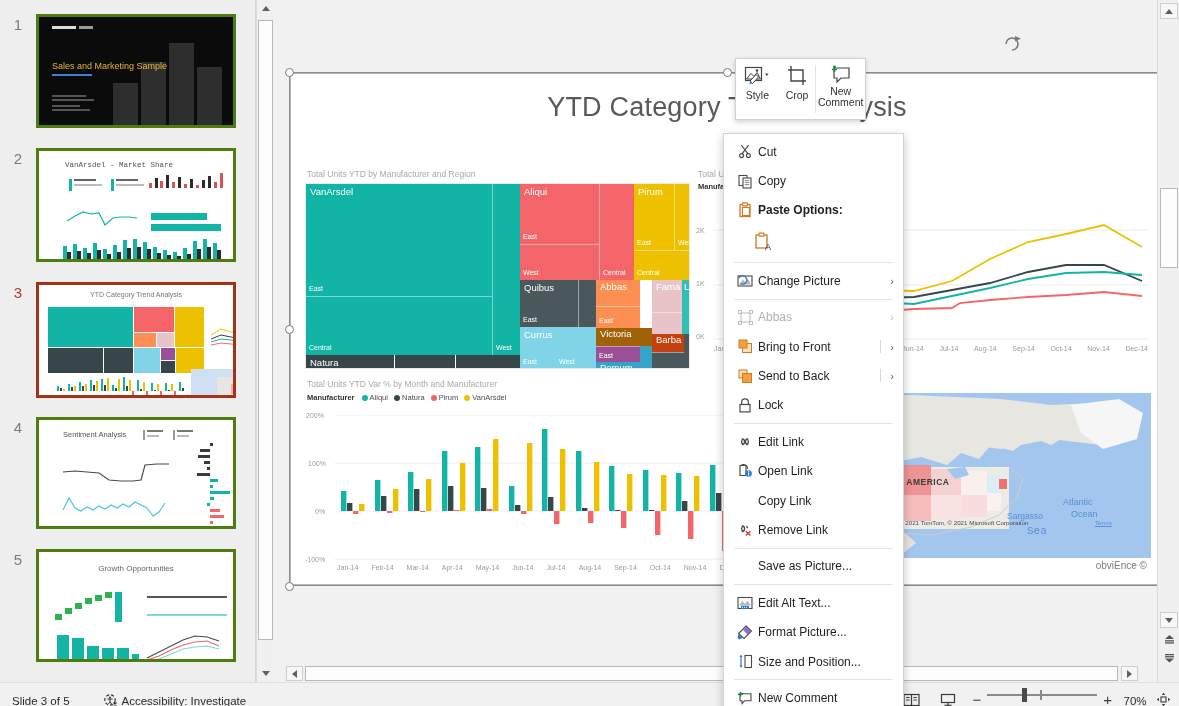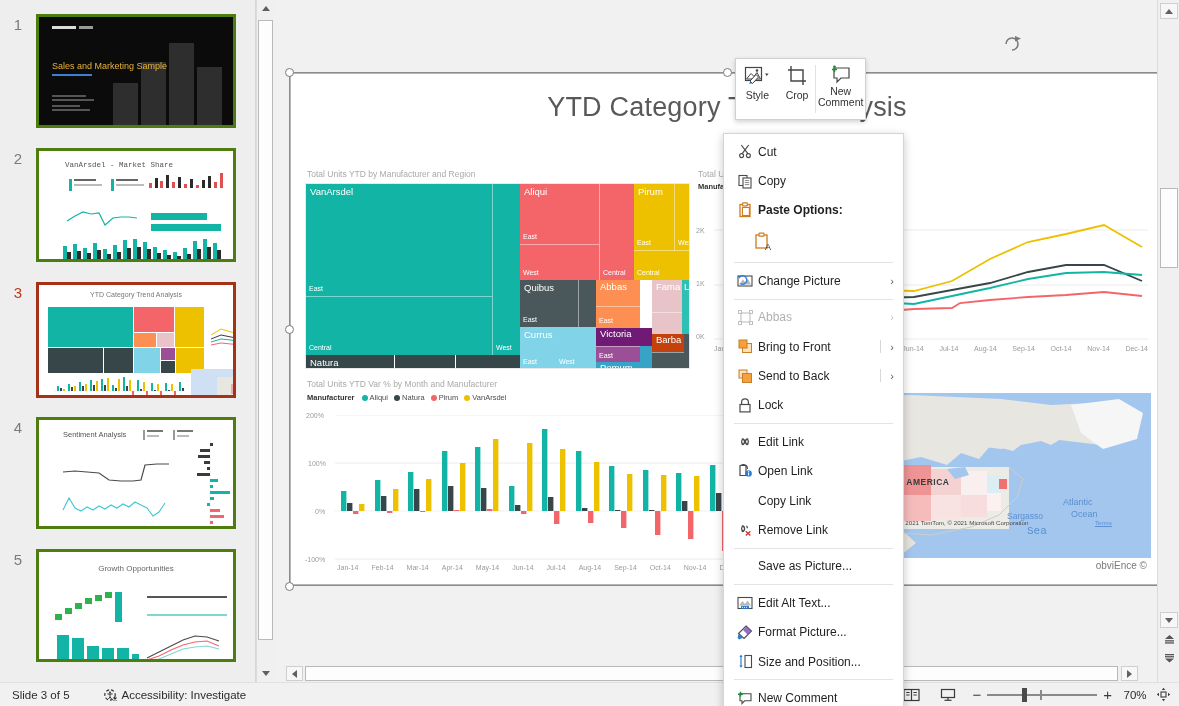--- a/index.html
+++ b/index.html
@@ -110,21 +110,21 @@
     position:absolute; left:283px; bottom:24px; right:39px; height:17px;
     background:#f0f0f0; display:flex; align-items:center;
   }
 
   
   #status{
     position:absolute; left:0; right:0; bottom:0; height:24px;
     background:#f1f1f1; border-top:1px solid #e0e0e0;
     display:flex; align-items:center; font-size:11.5px; color:#2b2b2b;
   }
-  .sbtn{ display:flex; align-items:center; gap:4px; padding:0 8px; height:24px; }
+  .sbtn{ display:flex; align-items:flex-end; gap:4px; padding:0 8px; height:24px; }
 
   
   #minibar{
     position:absolute; left:735px; top:58px; width:131px; height:62px;
     background:#ffffff; border:1px solid #d0d0d0;
     box-shadow:0 2px 5px rgba(0,0,0,.18);
     display:flex; align-items:stretch; z-index:40;
   }
   .mb-item{
     display:flex; flex-direction:column; align-items:center; justify-content:flex-start;
@@ -483,21 +483,21 @@
           </div>
           <div class="tm" style="left:276px;top:143px;width:14px;height:43px;background:#81d4e8"></div>
 
           <div class="tm" style="left:290px;top:96px;width:44px;height:26px;background:#fd8f52">
             <span class="big" style="top:2px">Abbas</span>
           </div>
           <div class="tm" style="left:290px;top:122px;width:44px;height:22px;background:#fd8f52;border-top:1px solid rgba(255,255,255,.45)">
             <span class="sm" style="bottom:3px">East</span>
           </div>
 
-          <div class="tm" style="left:290px;top:144px;width:64px;height:18px;background:#701a75">
+          <div class="tm" style="left:290px;top:144px;width:64px;height:18px;background:#a16207">
             <span class="big" style="top:1px">Victoria</span>
           </div>
           <div class="tm" style="left:290px;top:162px;width:44px;height:16px;background:#9b4f96;border-top:1px solid rgba(255,255,255,.45)">
             <span class="sm" style="bottom:2px">East</span>
           </div>
 
           <div class="tm" style="left:290px;top:178px;width:44px;height:30px;background:#37a3c7">
             <span class="big" style="top:1px">Pomum</span>
           </div>
           <div class="tm" style="left:334px;top:162px;width:12px;height:46px;background:#37a3c7"></div>

